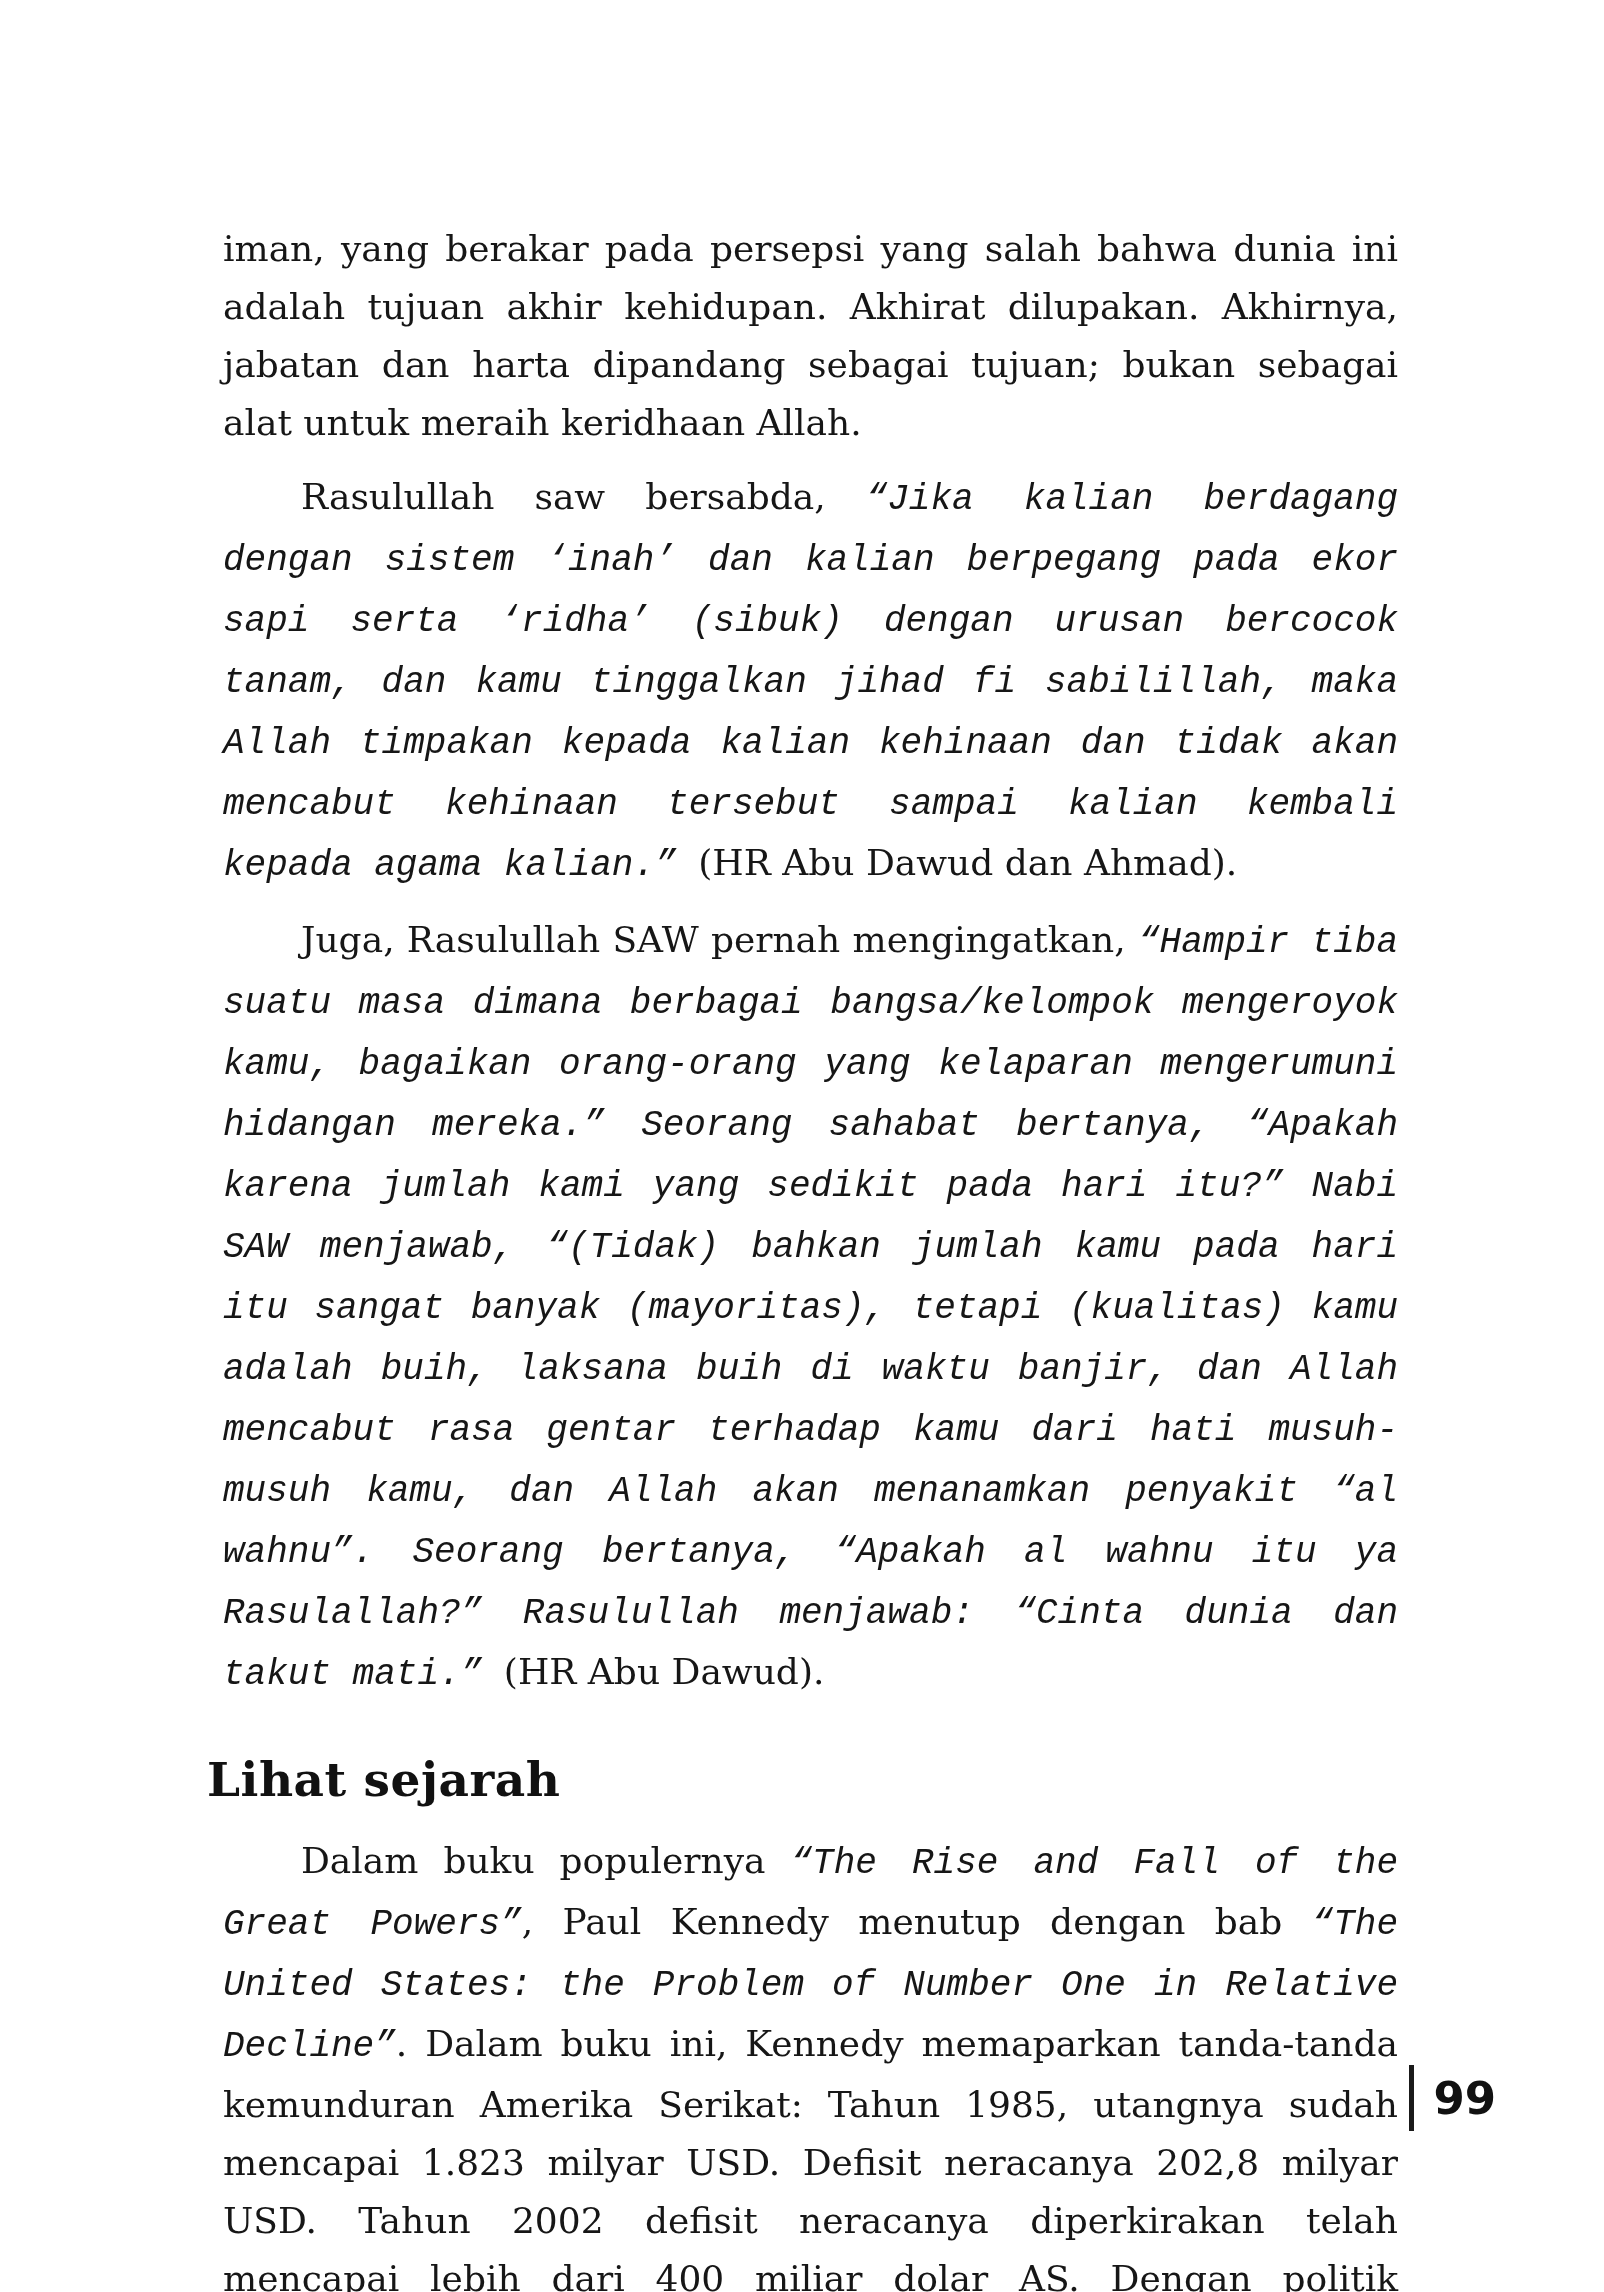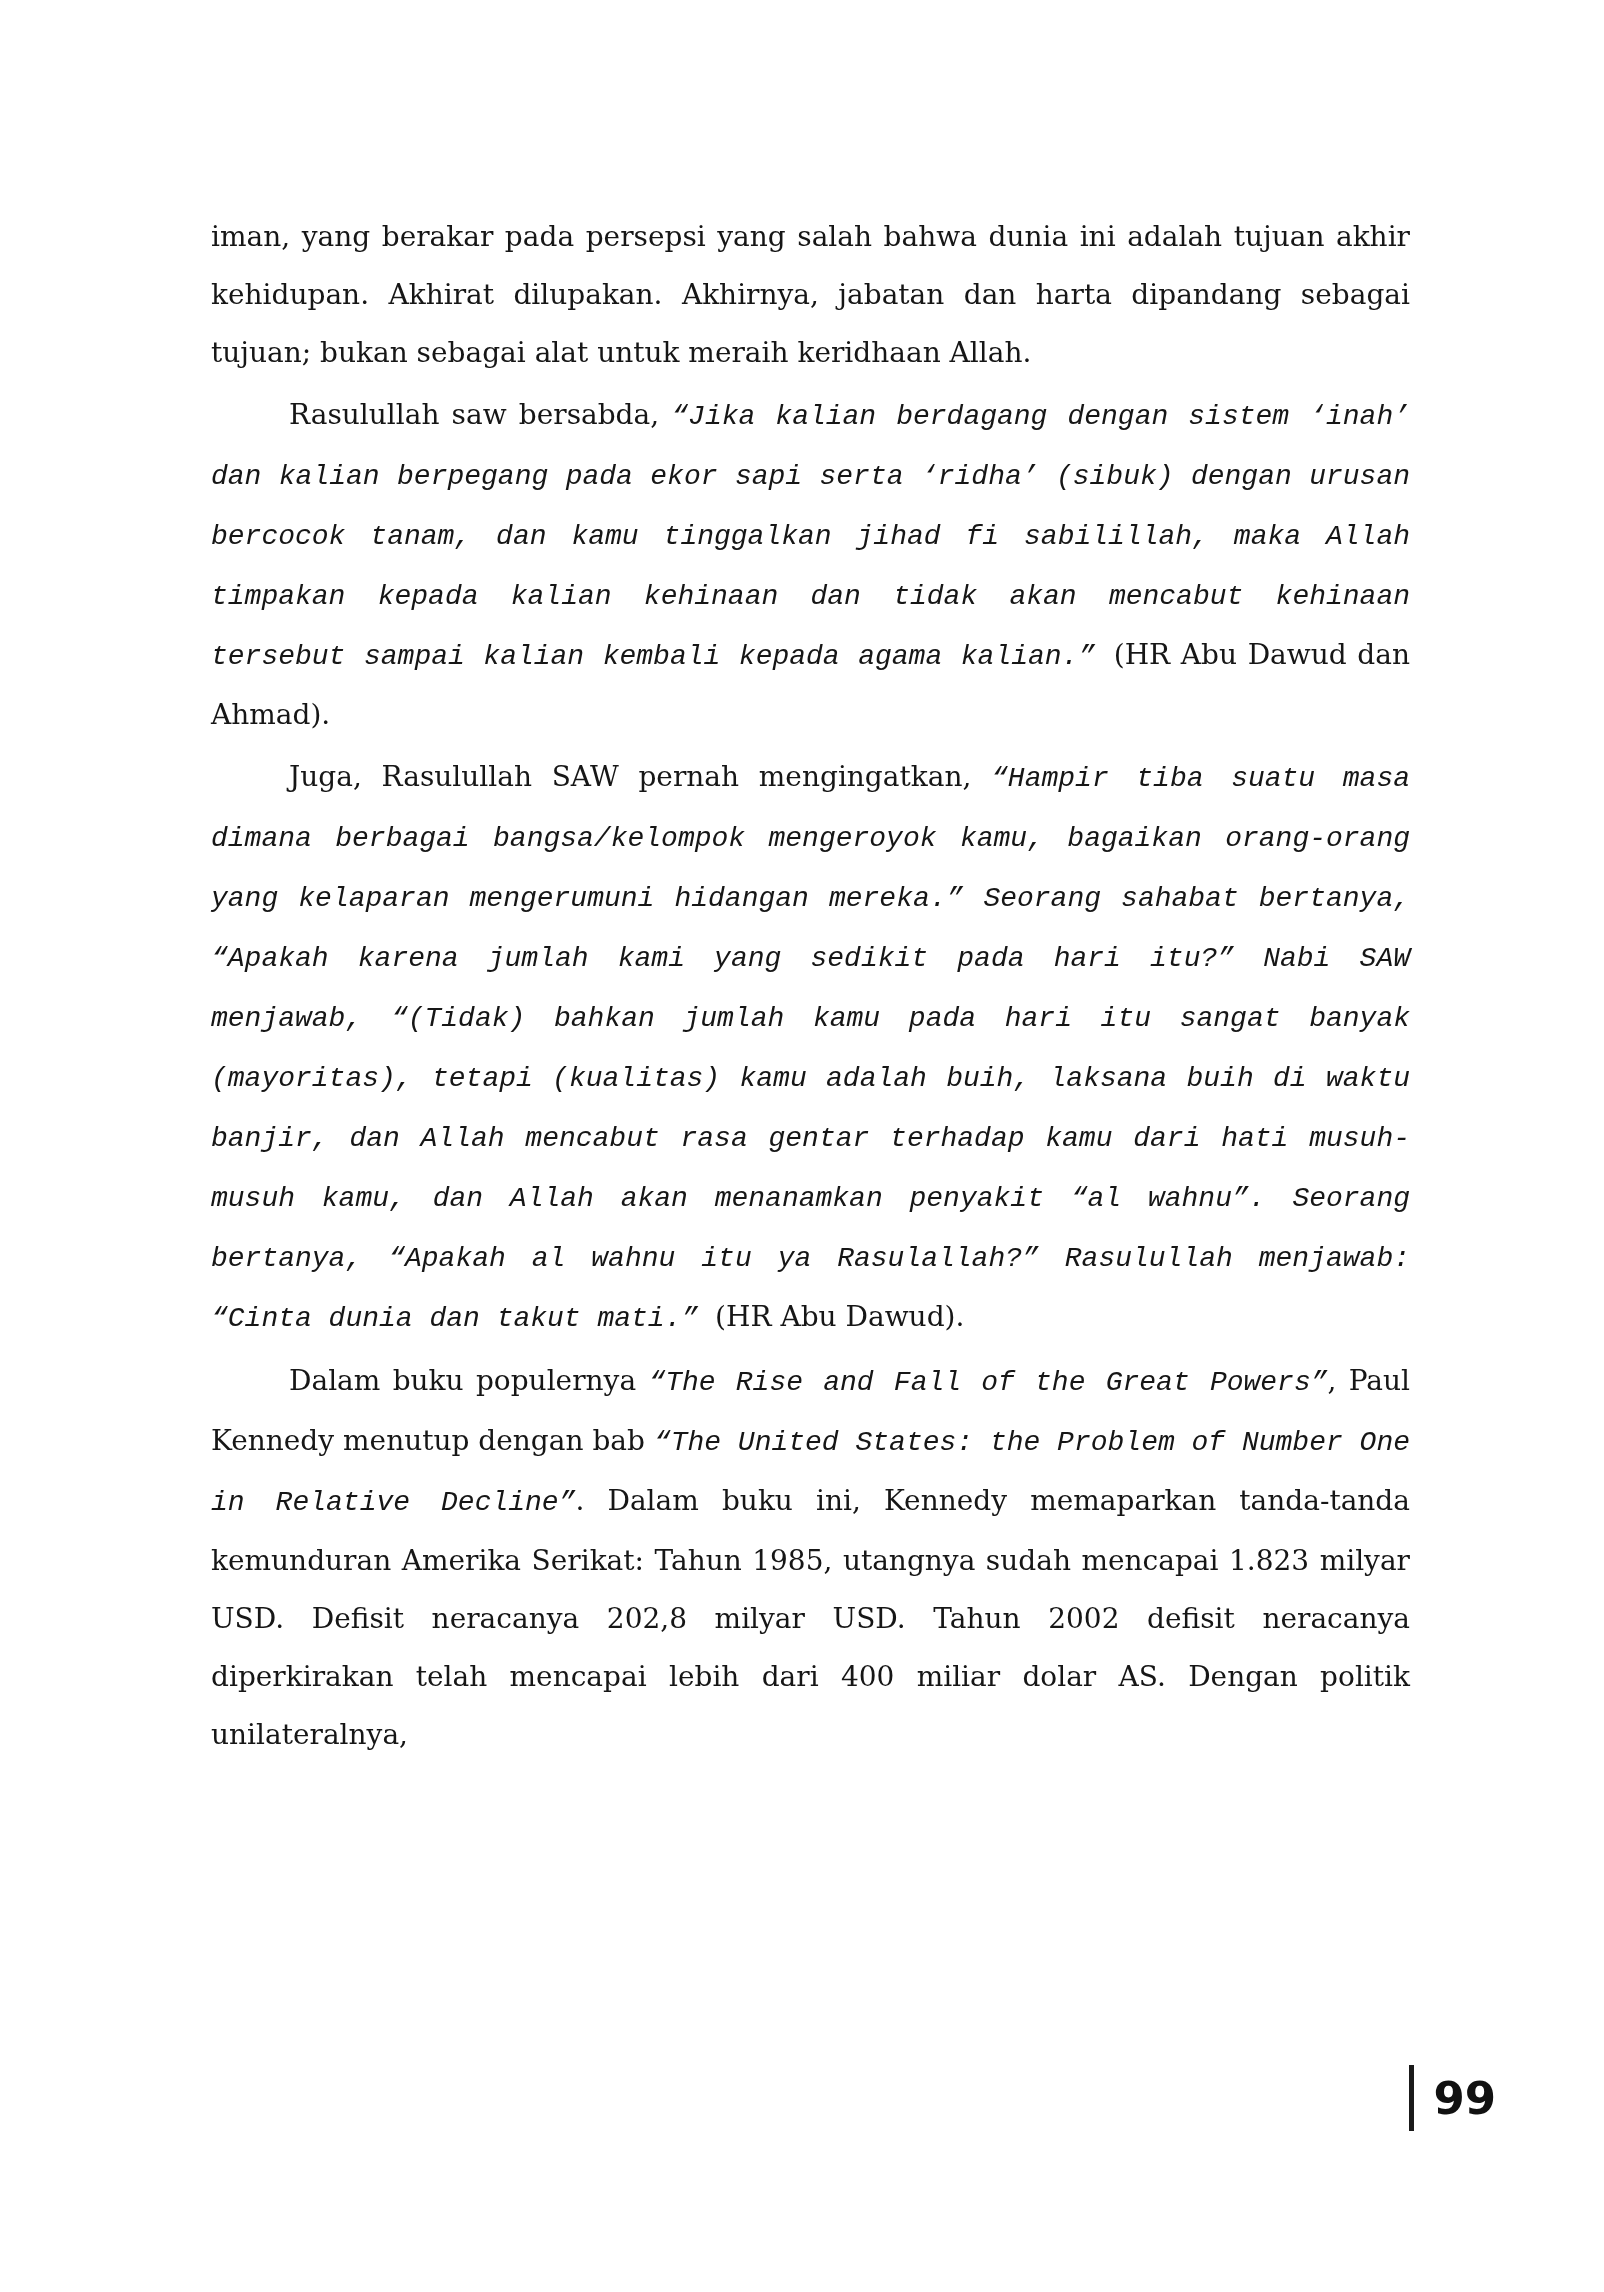--- a/index.html
+++ b/index.html
@@ -17,22 +17,22 @@
     color: #161616;
     overflow: hidden;
   }
   .content {
     position: absolute;
     left: 207px;
     top: 204px;
     width: 1207px;
   }
   p.para {
-    margin: 4px;
-    font-size: 28px;
+    margin: 16px;
+    font-size: 36px;
     line-height: 58px;
     text-align: justify;
   }
   p.para.indent {
     text-indent: 78px;
   }
   .italic {
     font-style: italic;
     font-family: Liberation Mono, monospace;
   }
@@ -66,20 +66,21 @@
   }
 </style>
 </head>
 <body>
 
 <div class="page">
   <div class="content">
       <p class="para"><span>iman, yang berakar pada persepsi yang salah bahwa dunia ini adalah tujuan akhir kehidupan. Akhirat dilupakan. Akhirnya, jabatan dan harta dipandang sebagai tujuan; bukan sebagai alat untuk meraih keridhaan Allah.</span></p>
       <p class="para indent"><span>Rasulullah saw bersabda, </span><span class="italic">“Jika kalian berdagang dengan sistem ‘inah’ dan kalian berpegang pada ekor sapi serta ‘ridha’ (sibuk) dengan urusan bercocok tanam, dan kamu tinggalkan jihad fi sabilillah, maka Allah timpakan kepada kalian kehinaan dan tidak akan mencabut kehinaan tersebut sampai kalian kembali kepada agama kalian.” </span><span>(HR Abu Dawud dan Ahmad).</span></p>
       <p class="para indent"><span>Juga, Rasulullah SAW pernah mengingatkan, </span><span class="italic">“Hampir tiba suatu masa dimana berbagai bangsa/kelompok mengeroyok kamu, bagaikan orang-orang yang kelaparan mengerumuni hidangan mereka.” Seorang sahabat bertanya, “Apakah karena jumlah kami yang sedikit pada hari itu?” Nabi SAW menjawab, “(Tidak) bahkan jumlah kamu pada hari itu sangat banyak (mayoritas), tetapi (kualitas) kamu adalah buih, laksana buih di waktu banjir, dan Allah mencabut rasa gentar terhadap kamu dari hati musuh-musuh kamu, dan Allah akan  menanamkan penyakit “al wahnu”. Seorang bertanya, “Apakah al wahnu itu ya Rasulallah?” Rasulullah menjawab: “Cinta dunia dan takut mati.” </span><span>(HR Abu Dawud).</span></p>
+      <h2 class="section-heading">Lihat sejarah</h2>
       <p class="para indent"><span>Dalam buku populernya </span><span class="italic">“The Rise and Fall of the Great Powers”</span><span>, Paul Kennedy menutup dengan bab </span><span class="italic">“The United States: the Problem of Number One in Relative Decline”</span><span>.  Dalam buku ini, Kennedy memaparkan tanda-tanda kemunduran Amerika Serikat: Tahun 1985, utangnya sudah mencapai 1.823 milyar USD. Defisit neracanya 202,8 milyar USD. Tahun 2002 defisit neracanya diperkirakan telah mencapai lebih dari 400 miliar dolar AS.  Dengan politik unilateralnya,</span></p>
     </div>
   <div class="pagenum-wrap">
     <div class="bar"></div>
     <div class="num">99</div>
   </div>
 </div>
 
 
 </body></html>

